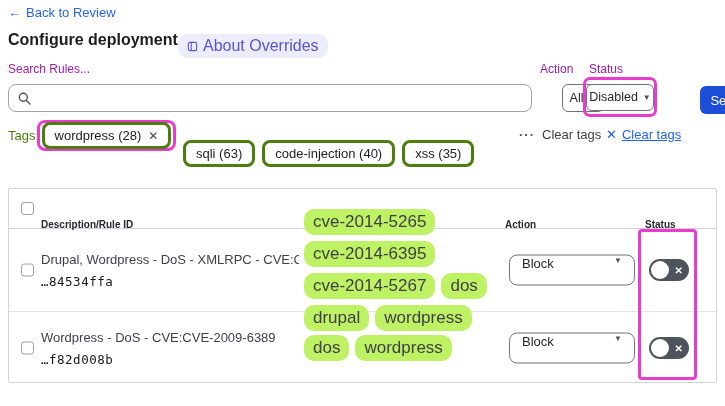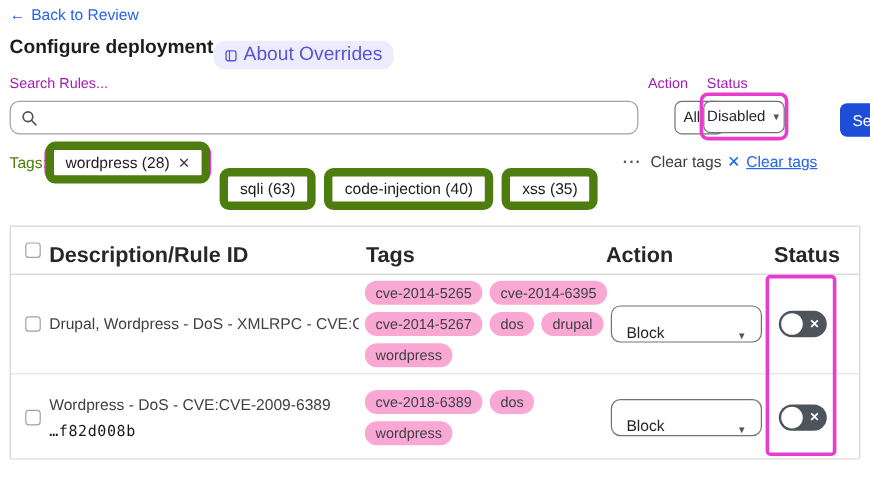--- a/index.html
+++ b/index.html
@@ -34,48 +34,48 @@
   .status-hl { left:583px; top:77px; width:74px; height:40px; border-radius:7px; }
   .status-select { width:73px; height:27px; }
   .caret { font-size:8px; color:#52525B; }
   .search-btn { left:660px; top:86px; width:62px; height:28px; background:#1D4ED8; color:#fff;
     border:none; border-radius:6px; font-size:13px; font-family:inherit; display:flex;
     align-items:center; justify-content:center; cursor:pointer;margin-left:40px; }
 
   
   .tags-label { left:8px; top:128px; font-size:13px; color:#4d7c0f; }
   .tag-hl { left:37px; top:120px; width:139px; height:31px; border-radius:8px; }
-  .pill { border:7px solid #4d7c0f; border-radius:8px; background:#fff; padding:3px 10px;
+  .pill { border:3px solid #4d7c0f; border-radius:8px; background:#fff; padding:3px 10px;
     font-size:13px; color:#1c1c21; display:flex; align-items:center; gap:7px; white-space:nowrap; cursor:pointer; }
   .pill .x { font-size:12px; color:#3F3F46; }
   .pills-row { left:183px; top:140px; display:flex; gap:7px; }
   .more-tags { left:519px; top:127px; display:flex; gap:7px; align-items:center; font-size:13px; color:#3F3F46; cursor:pointer; }
   .dots { letter-spacing:1px; font-weight:700; color:#52525B; }
   .clear-tags { left:606px; top:127px; display:flex; gap:5px; align-items:center; font-size:13px; color:#2563EB; cursor:pointer; }
   .clear-tags .lbl { text-decoration:underline; }
 
   
   .table { left:8px; top:188px; width:709px; height:195px; border:1px solid #D4D4D8; border-radius:2px; background:#fff; }
   .thead { position:relative; height:40px; border-bottom:1px solid #D4D4D8; }
-  .th { position:absolute; top:13px; font-size:18px; font-weight:700; color:#27272A; }
+  .th { position:absolute; top:30px; font-size:10px; font-weight:700; color:#27272A; }
   .cb { width:13px; height:13px; border:1px solid #A1A1AA; border-radius:3px; background:#fff; cursor:pointer; }
   .thead .cb { position:absolute; left:12px; top:13px; }
   .trow { position:relative; border-bottom:1px solid #E4E4E7; }
   .trow:nth-child(1) { height:83px; }
   .trow:nth-child(2) { height:71px; border-bottom:none; }
   .vc { position:absolute; top:50%; transform:translateY(-50%); }
   .cell-check { left:12px; }
   .cell-desc { left:32px; width:258px; }
   .desc-line { font-size:13px; color:#3F3F46; white-space:nowrap; overflow:hidden; }
   .rule-id { margin-top:7px; font-size:12.5px; color:#18181B; font-family:"DejaVu Sans Mono", monospace; letter-spacing:0.5px; }
   .cell-tags { left:295px; width:212px; display:flex; flex-wrap:wrap; gap:6px; }
-  .chip { background:#f9a8d4; color:#3F3F46; font-size:12px; padding:3px 9px; border-radius:10px; white-space:nowrap; }
+  .chip { background:#bef264; color:#3F3F46; font-size:17px; padding:3px 9px; border-radius:10px; white-space:nowrap; }
   .cell-action { left:500px; }
   .action-dd { width:126px; height:31px; border:1px solid #71717A; border-radius:8px; background:#fff;
-    display:flex; align-items:flex-end; justify-content:space-between; padding:0 12px; font-size:13px; color:#27272A; cursor:pointer; }
+    display:flex; align-items:flex-start; justify-content:space-between; padding:0 12px; font-size:13px; color:#27272A; cursor:pointer; }
   .cell-status { left:640px; }
   .toggle { width:40px; height:22px; border-radius:11px; background:#4E545C; position:relative; cursor:pointer; }
   .toggle .knob { position:absolute; left:2px; top:2px; width:18px; height:18px; border-radius:50%; background:#fff; }
   .toggle .tx { position:absolute; right:6px; top:50%; transform:translateY(-50%); color:#fff; font-size:10px; font-weight:700; }
   .status-col-hl { position:absolute; left:629px; top:40px; width:59px; height:151px;
     border:3px solid #E93CCE; border-radius:4px; z-index:5; pointer-events:none; }
 </style>
 </head>
 <body>
 
@@ -150,20 +150,21 @@
     <span class="th" style="left:32px">Description/Rule ID</span>
     <span class="th" style="left:296px">Tags</span>
     <span class="th" style="left:496px">Action</span>
     <span class="th" style="left:636px">Status</span>
   </div>
   <div>
   <div class="trow">
     <span class="cb vc cell-check"></span>
     <div class="vc cell-desc">
       <div class="desc-line">Drupal, Wordpress - DoS - XMLRPC - CVE:CVE-2…</div>
+      <div class="rule-id">…84534ffa</div>
     </div>
     <div class="vc cell-tags">
           <span class="chip">cve-2014-5265</span>
           <span class="chip">cve-2014-6395</span>
           <span class="chip">cve-2014-5267</span>
           <span class="chip">dos</span>
           <span class="chip">drupal</span>
           <span class="chip">wordpress</span>
         </div>
     <div class="vc cell-action">
@@ -180,21 +181,20 @@
     </div>
   </div>
 
   <div class="trow">
     <span class="cb vc cell-check"></span>
     <div class="vc cell-desc">
       <div class="desc-line">Wordpress - DoS - CVE:CVE-2009-6389</div>
       <div class="rule-id">…f82d008b</div>
     </div>
     <div class="vc cell-tags">
-          <span class="chip">cve-2018-6389</span>
           <span class="chip">dos</span>
           <span class="chip">wordpress</span>
         </div>
     <div class="vc cell-action">
       <div class="action-dd">
         <span>Block</span>
         <span class="caret">▼</span>
       </div>
     </div>
     <div class="vc cell-status">

